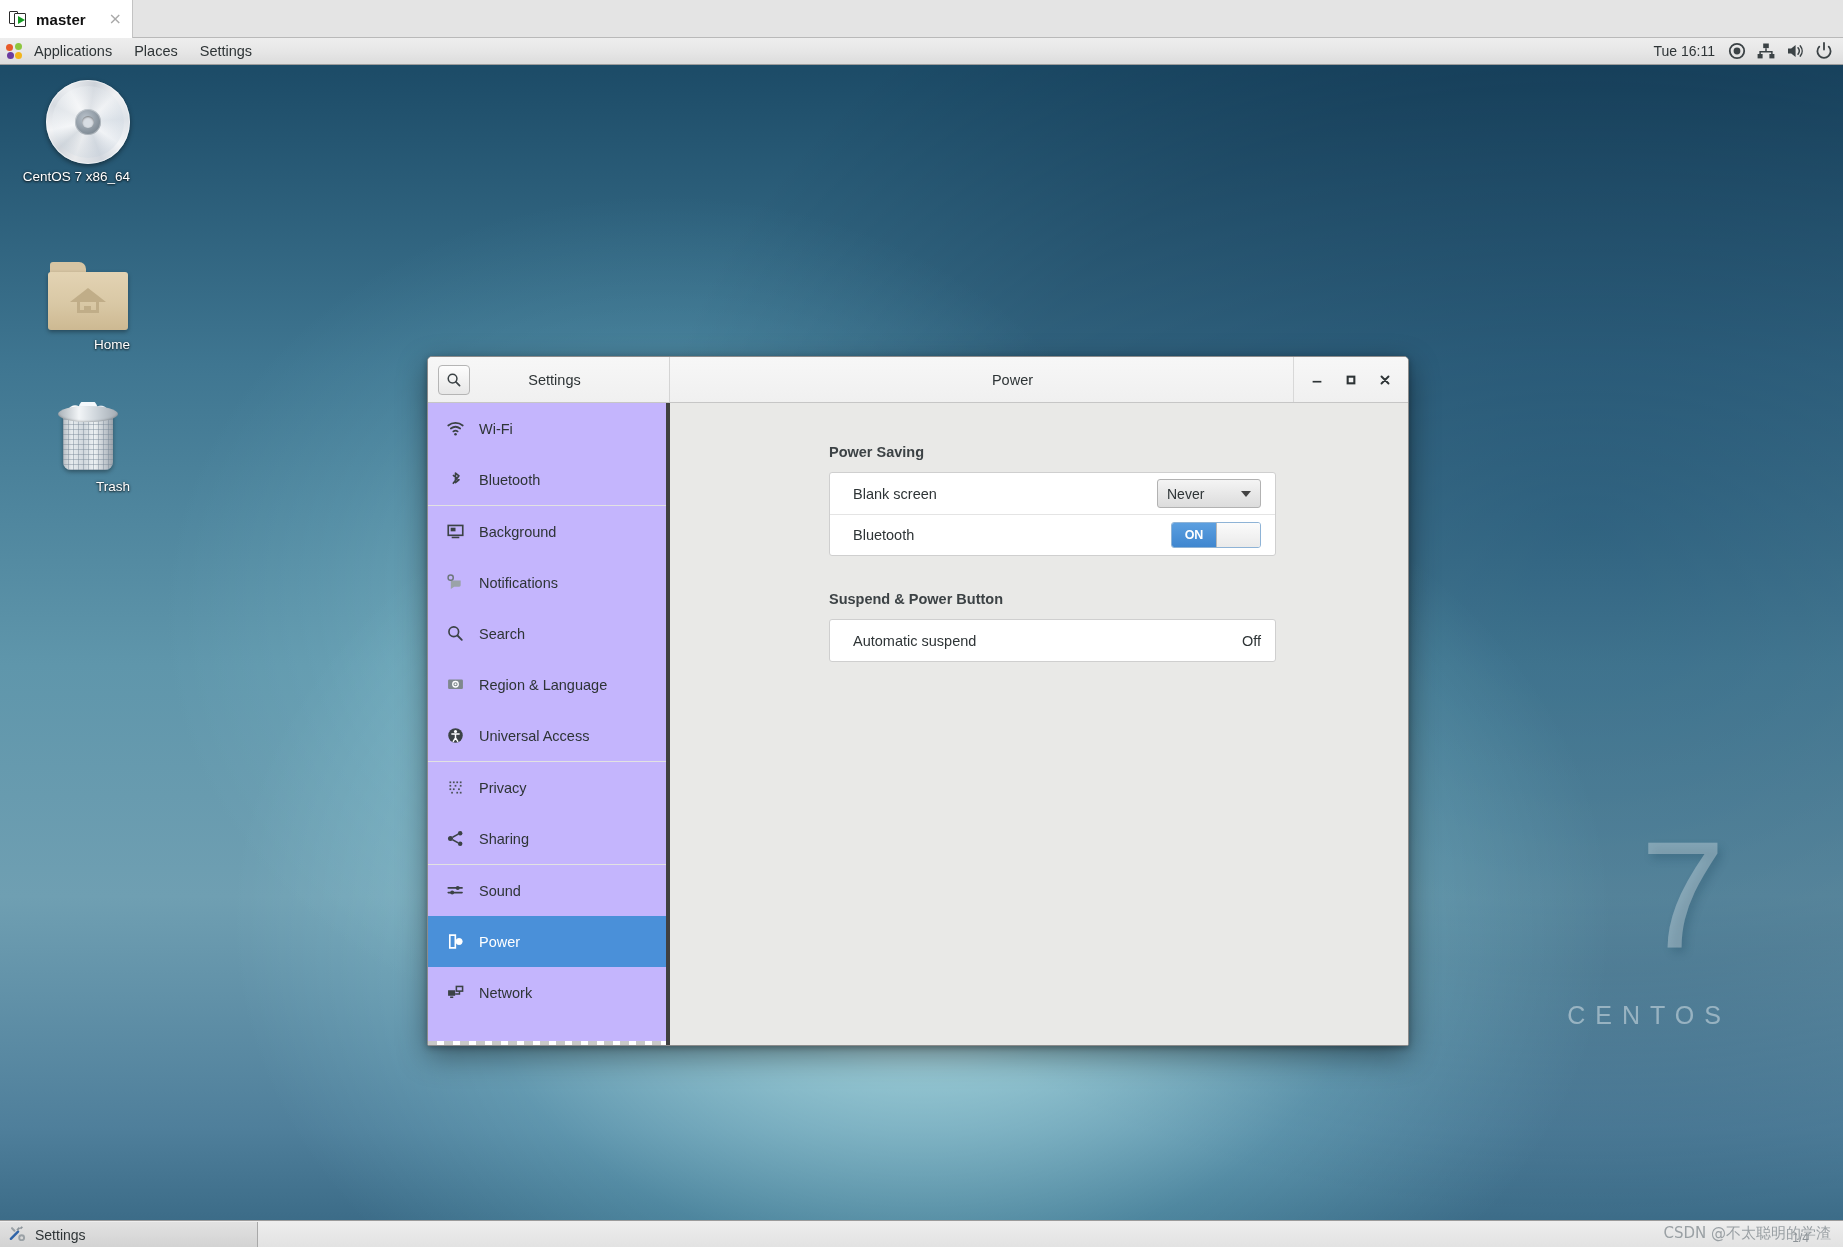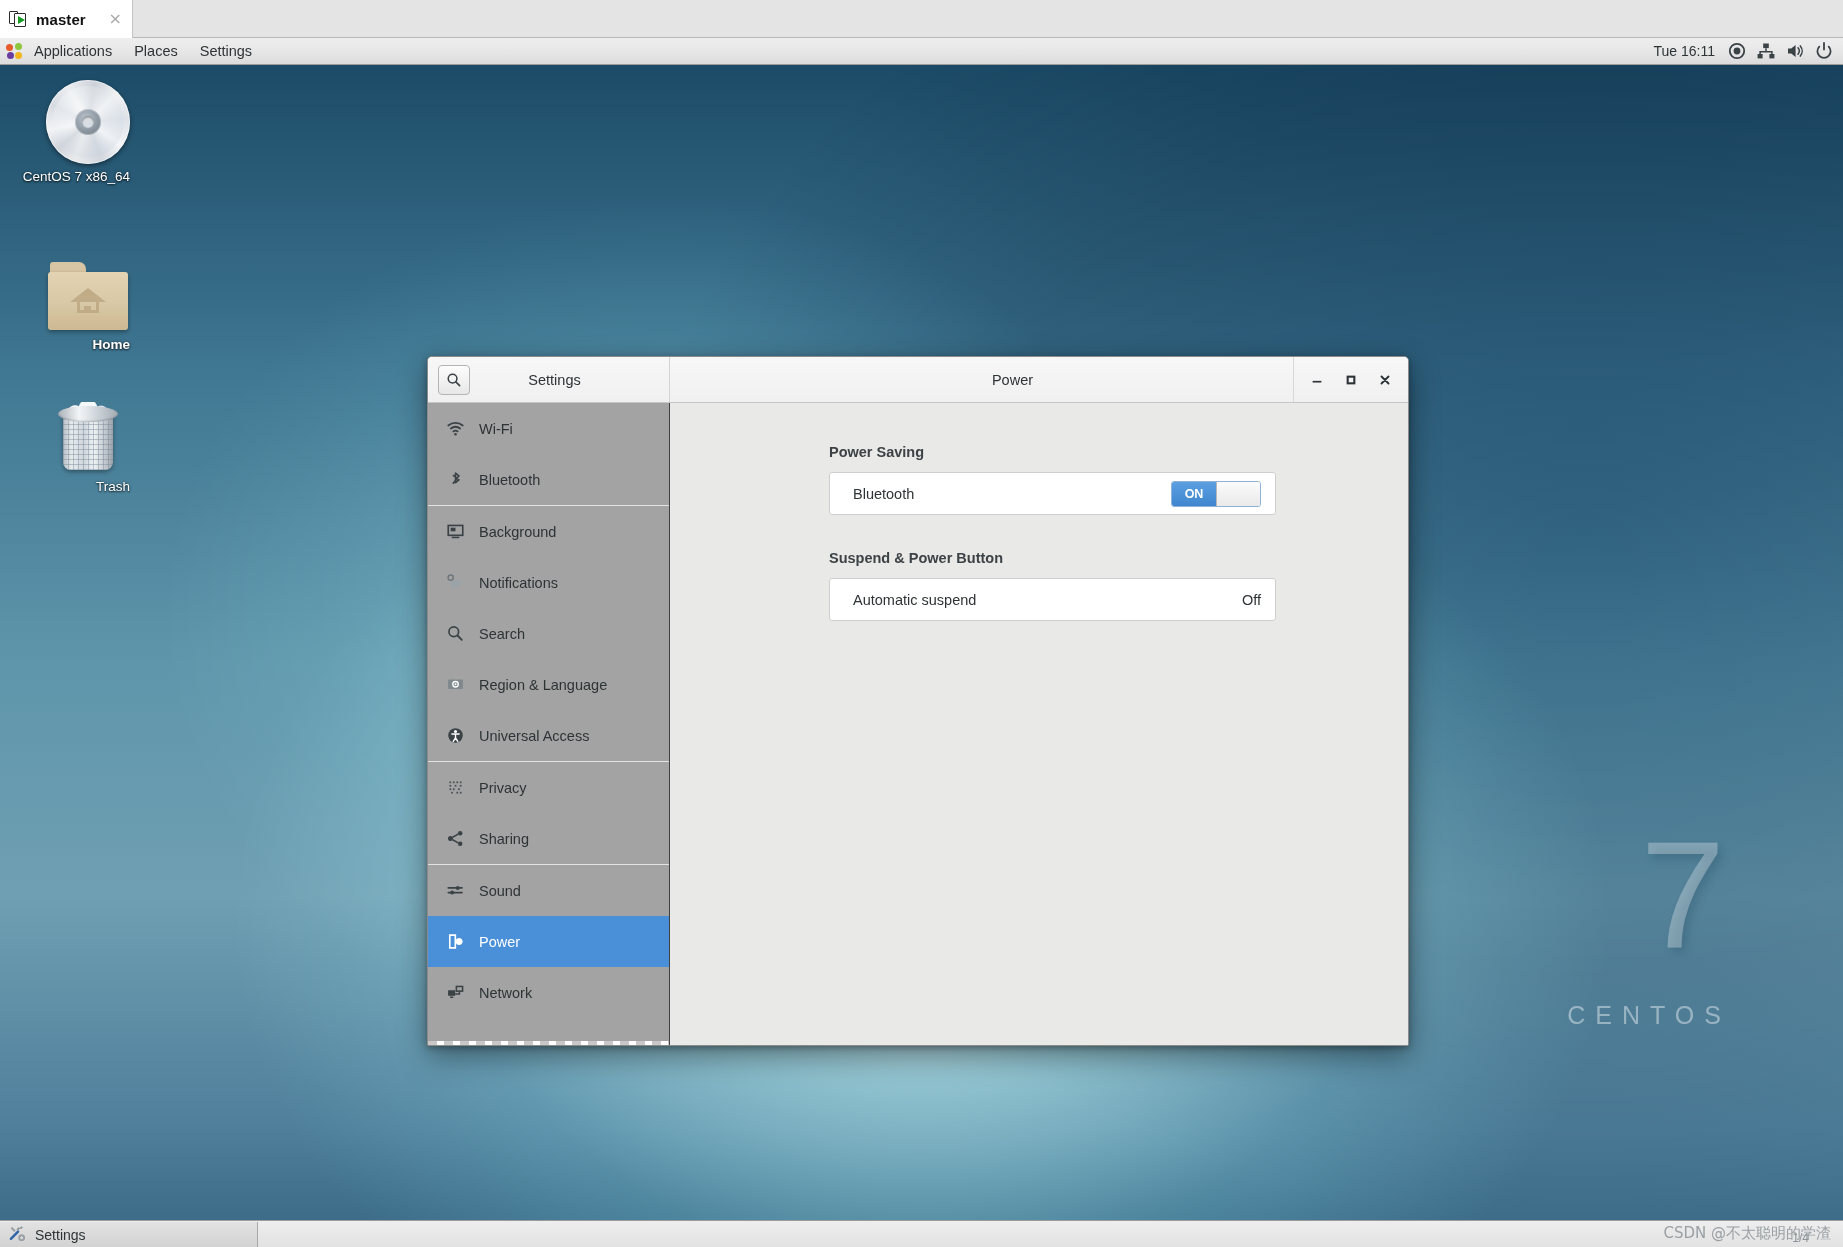--- a/index.html
+++ b/index.html
@@ -99,21 +99,21 @@
     position: absolute; width: 118px;
     display: flex; flex-direction: column; align-items: flex-end;
     cursor: default;
   }
   .dicon .dlabel {
     margin-top: 5px; font-size: 13.5px; color: #ffffff;
     text-shadow: 0 1px 2px rgba(0,0,0,0.75), 0 0 3px rgba(0,0,0,0.5);
     text-align: center; white-space: nowrap;
   }
   #icon-cd { left: 12px; top: 15px; }
-  #icon-home { left: 12px; top: 197px; font-weight: bold; }
+  #icon-home { left: 12px; top: 197px; }
   #icon-trash { left: 12px; top: 333px; }
 
   .cd-art { width: 84px; height: 84px; position: relative; }
   .cd-art .disc {
     position: absolute; inset: 0; border-radius: 50%;
     background:
       conic-gradient(from 200deg, #e9eaec 0deg, #cfd4da 28deg, #f3f4f6 58deg, #d6dbe1 96deg,
       #eceef1 130deg, #cdd2d9 170deg, #f0f1f3 205deg, #dde2e8 245deg, #f4f5f7 285deg, #d2d7de 320deg, #e9eaec 360deg);
     box-shadow: 0 2px 5px rgba(0,0,0,0.45), inset 0 0 0 1px rgba(255,255,255,0.5);
   }
@@ -230,21 +230,21 @@
     border-left: 1px solid #d8d8d8; padding: 0 6px;
   }
   #wincontrols .wc {
     width: 34px; height: 44px; display: flex; align-items: center; justify-content: center;
     font-size: 15px; color: #2e3436;
   }
   #win-body { display: flex; height: 643px; }
 
   
   #sidebar {
-    width: 242px; background: #a3a3a3; border-right: 1px solid #404040;
+    width: 242px; background: #c4b5fd; border-right: 4px solid #404040;
     position: relative;
   }
   .snav {
     display: flex; align-items: center; height: 51px; padding-left: 16px;
     font-size: 14.5px; color: #2e3436;
   }
   .snav .sicon {
     width: 22px; height: 22px; margin-right: 13px; flex: 0 0 auto;
     display: flex; align-items: center; justify-content: center;
   }
@@ -615,20 +615,28 @@
         </div>
 
         <div id="sb-dashed"></div>
       </div>
 
       <div id="content">
 
         <div class="sect-title">Power Saving</div>
         <div class="frame">
           <div class="frow">
+            <span>Blank screen</span>
+            <span class="grow"></span>
+            <span class="combo">
+              <span>Never</span>
+              <span class="caret"></span>
+            </span>
+          </div>
+          <div class="frow">
             <span>Bluetooth</span>
             <span class="grow"></span>
             <span class="toggle">
               <span class="on">ON</span>
               <span class="knob"></span>
             </span>
           </div>
         </div>
 
         <div class="gap"></div>

